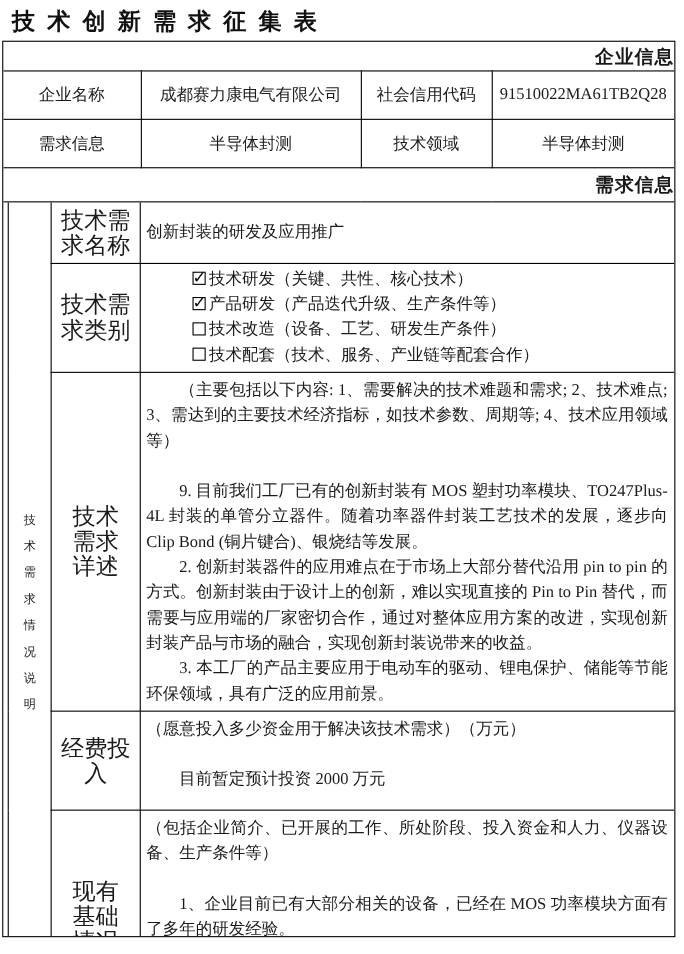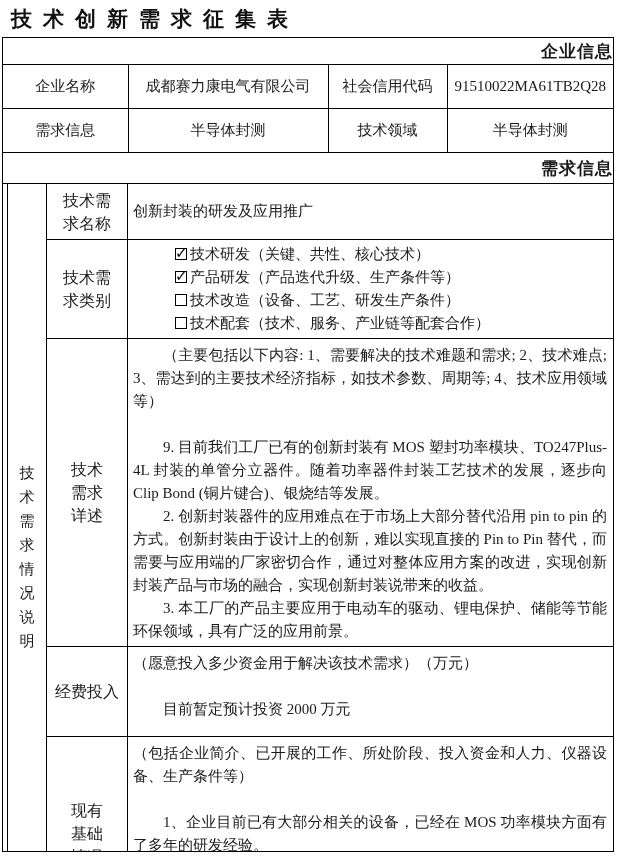--- a/index.html
+++ b/index.html
@@ -30,25 +30,25 @@
   .sec-header2{height:30px;}
   .info .lbl,.info .val{text-align:center;}
   .r1 td{height:43px;}
 
   .nested{margin-left:4px;}
   .demand tr:first-child td{border-top:0;}
   .demand td:last-child{border-right:0;}
 
   .vcell{vertical-align:middle;}
   .vlabel{
-    width:16px;margin:0 auto;font-size:15px;line-height:24px;
+    width:16px;margin:0 auto;font-size:11px;line-height:24px;
     word-break:break-all;text-align:center;letter-spacing:0;
   }
   .flabel{
-    text-align:center;white-space:pre-line;line-height:23px;font-size:16px;
+    text-align:center;white-space:pre-line;line-height:23px;font-size:21px;
   }
   .content{
     text-align:left;vertical-align:middle;padding:3px 6px 3px 5px;
     line-height:23px;font-size:15px;
   }
   .content.top{vertical-align:top;padding-top:5px;}
   .content p{margin:0;text-align:justify;}
   .ti2{text-indent:2em;}
   .gap-after{margin-bottom:23px !important;}
   .row-name td{height:49px;}

